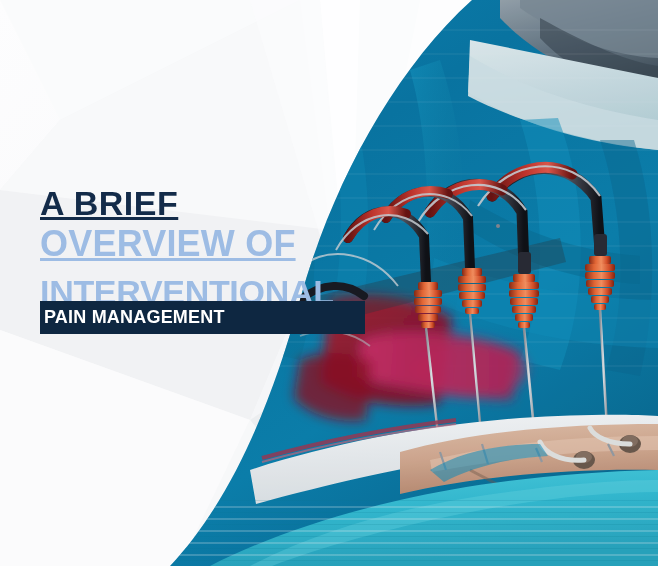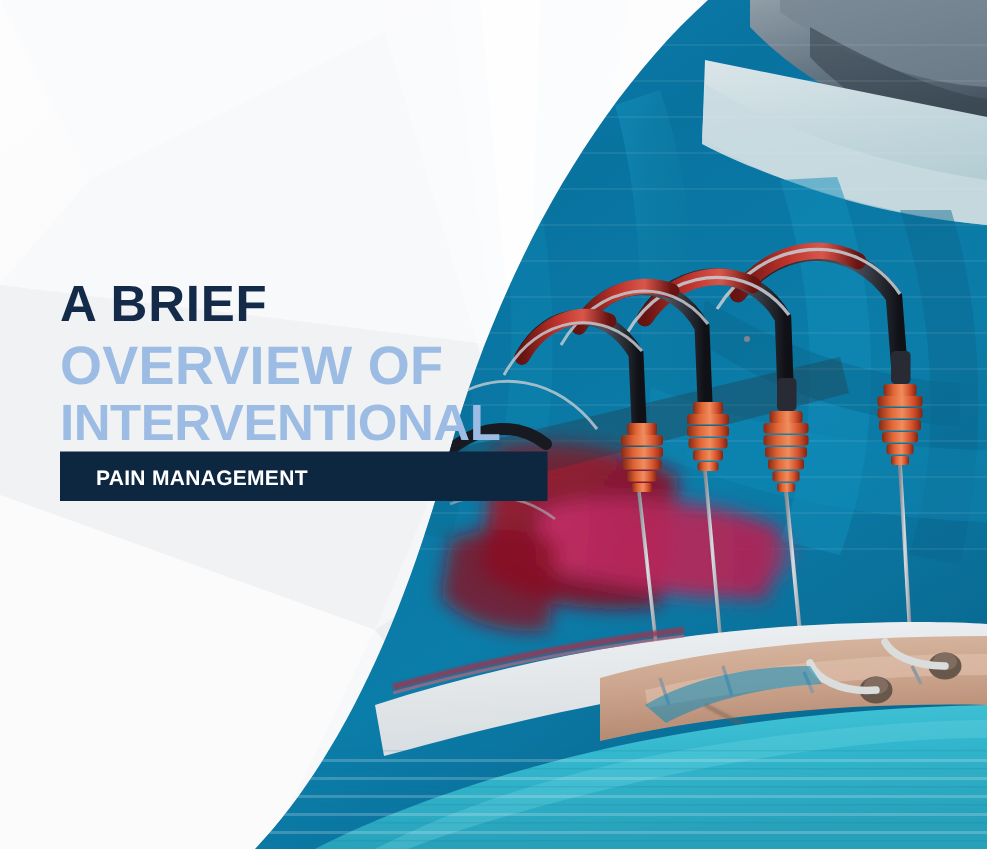--- a/index.html
+++ b/index.html
@@ -25,52 +25,53 @@
     position:absolute;
     left:40px;top:186px;
     width:330px;
   }
   .line{
     display:block;
     font-weight:bold;
     letter-spacing:-0.5px;
     line-height:1.0;
     white-space:nowrap;
+    text-decoration:underline;
   }
   .line-1{
     font-size:34px;
     color:#132b49;
     margin-bottom:6px;
     letter-spacing:0.5px;
   }
   .line-2{
     font-size:36px;
     color:#9dbce4;
     letter-spacing:0.2px;
-    margin-bottom:3px;
+    margin-bottom:13px;
   }
   .line-3{
     font-size:34px;
     color:#9dbce4;
     letter-spacing:-0.3px;
   }
 
   .kicker-bar{
     position:absolute;
     left:40px;top:301px;
     width:325px;height:33px;
     background:#0e2741;
     display:flex;align-items:center;
   }
   .kicker-text{
     color:#ffffff;
-    font-size:14px;
+    font-size:18px;
     font-weight:bold;
     letter-spacing:0.2px;
-    padding-left:24px;
+    padding-left:4px;
     white-space:nowrap;
   }
 </style>
 </head>
 <body>
 
 <div id="banner">
 
   <svg class="bg-poly" viewBox="0 0 658 566" preserveAspectRatio="none">
     <defs>

